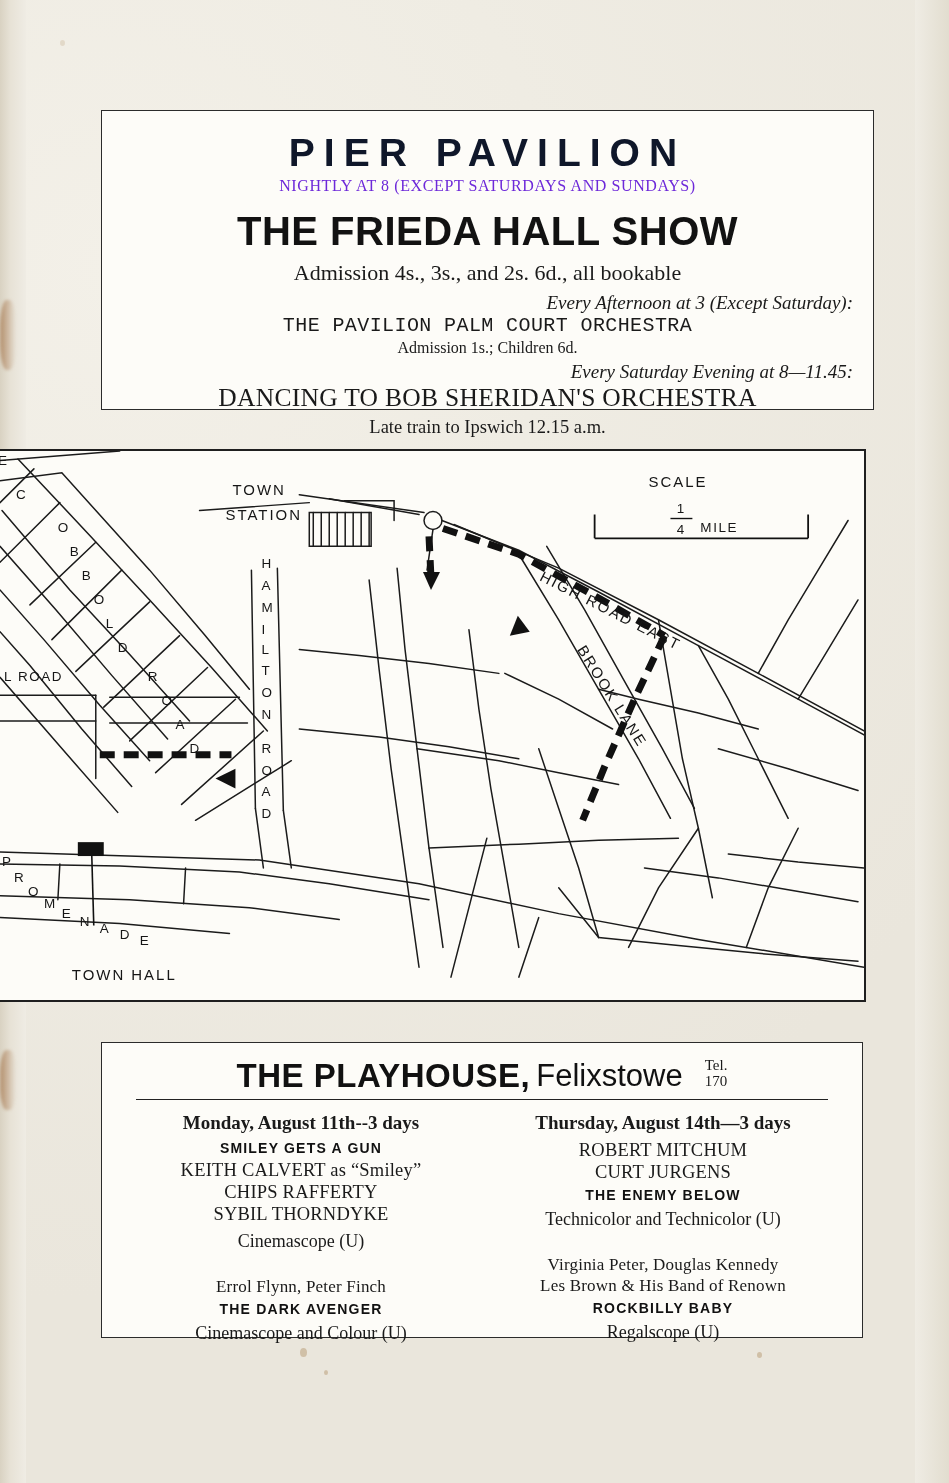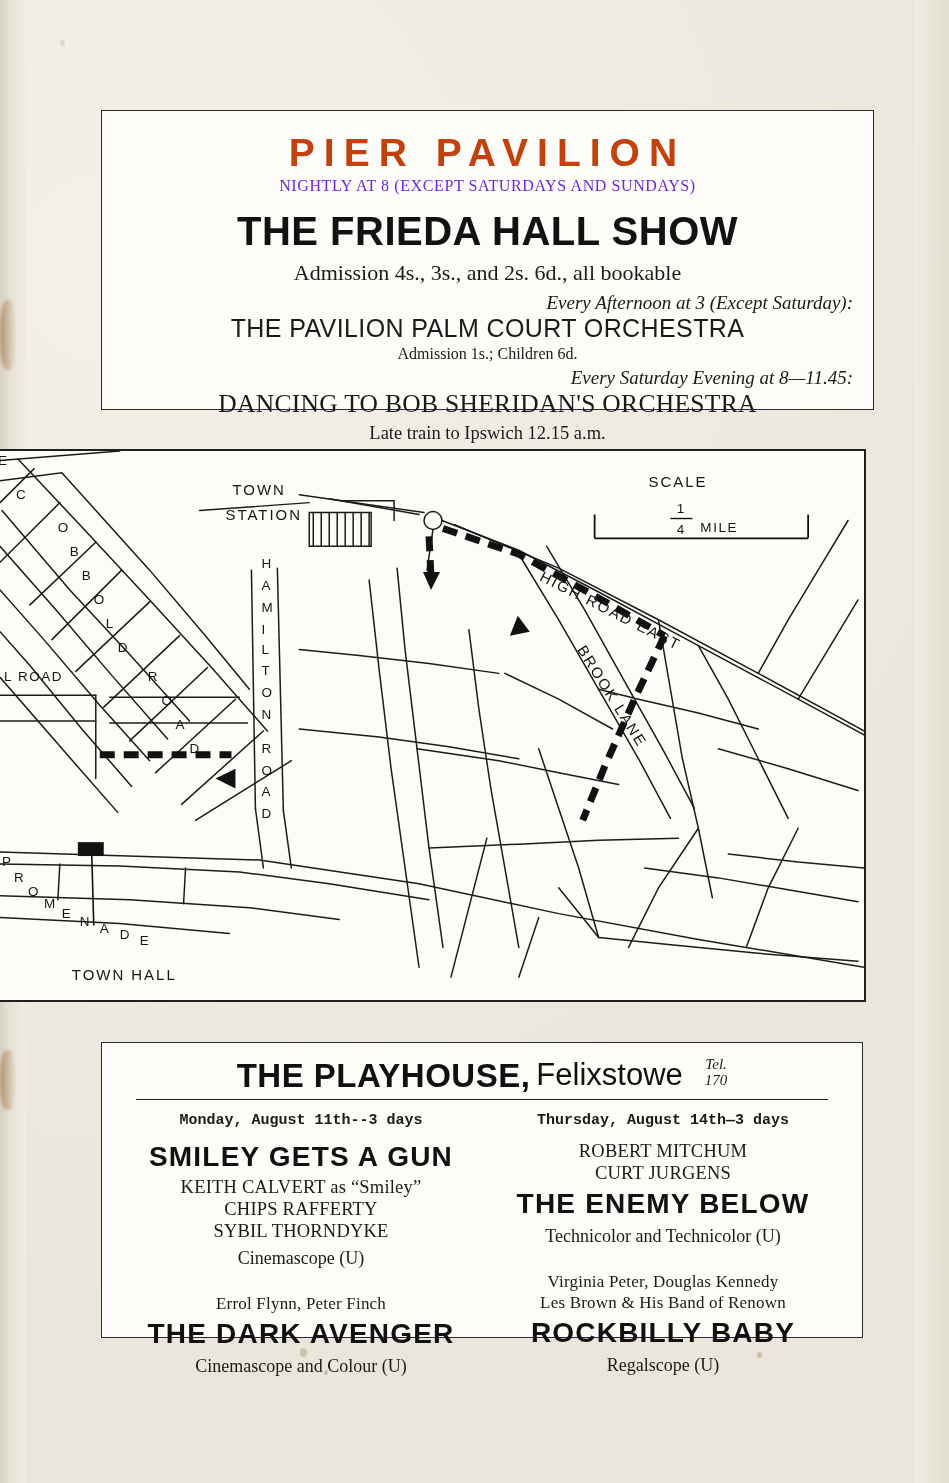--- a/index.html
+++ b/index.html
@@ -69,21 +69,21 @@
     height: 300px;
     padding: 14px 20px 10px 20px;
     text-align: center;
   }
   .pier-title {
     font-family: "Liberation Sans", sans-serif;
     font-weight: bold;
     font-size: 39px;
     letter-spacing: 9px;
     margin: 6px 0 2px 0;
-    color: #c2410c;
+    color: #0f172a;
   }
   .pier-sub {
     font-family: "Liberation Serif", serif;
     font-size: 16px;
     letter-spacing: .6px;
     margin: 2px 0 14px 0;
     color: #6d28d9;
   }
   .pier-show {
     font-family: "Liberation Sans", sans-serif;
@@ -100,22 +100,22 @@
   }
   .pier-italic {
     font-family: "Liberation Serif", serif;
     font-style: italic;
     font-size: 19px;
     margin: 4px 0 0 0;
     text-align: right;
     padding-left: 44px;
   }
   .pier-orchestra {
-    font-family: Liberation Sans, sans-serif;
-    font-size: 25px;
+    font-family: Liberation Mono, monospace;
+    font-size: 20px;
     letter-spacing: .4px;
     margin: 0 0 2px 0;
     text-align: center;
   }
   .pier-small {
     font-family: "Liberation Serif", serif;
     font-size: 16px;
     margin: 2px 0 4px 0;
   }
   .pier-dancing {
@@ -161,21 +161,21 @@
   
   #playhouse-box {
     left: 101px;
     top: 1042px;
     width: 762px;
     height: 296px;
     padding: 10px 18px 10px 18px;
   }
   .ph-head {
     display: flex;
-    align-items: flex-start;
+    align-items: center;
     justify-content: center;
     gap: 12px;
     border-bottom: 1.5px solid #222;
     padding-bottom: 4px;
     margin: 4px 16px 0 16px;
   }
   .ph-name {
     font-family: "Liberation Sans", sans-serif;
     font-weight: bold;
     font-size: 33px;
@@ -189,42 +189,41 @@
     color: #111;
     margin-left: -6px;
   }
   .ph-tel {
     font-family: "Liberation Serif", serif;
     font-size: 15px;
     line-height: 1.05;
     text-align: center;
     margin-bottom: 4px;
     margin-left: 10px;
-    font-style: italic;
   }
   .ph-cols {
     display: flex;
     margin-top: 12px;
   }
   .ph-col {
     width: 50%;
     text-align: center;
     box-sizing: border-box;
     padding: 0 6px;
   }
   .ph-date {
-    font-family: Liberation Mono, monospace;
+    font-family: Liberation Serif, serif;
     font-weight: bold;
-    font-size: 15px;
-    margin: 0 0 12px 0;
+    font-size: 19px;
+    margin: 0 0 6px 0;
   }
   .ph-filmtitle {
     font-family: "Liberation Sans", sans-serif;
     font-weight: bold;
-    font-size: 28px;
+    font-size: 14px;
     letter-spacing: 1.2px;
     margin: 4px 0 4px 0;
     color: #111;
   }
   .ph-cast {
     font-family: "Liberation Serif", serif;
     font-size: 18.5px;
     letter-spacing: .2px;
     margin: 1px 0;
   }

